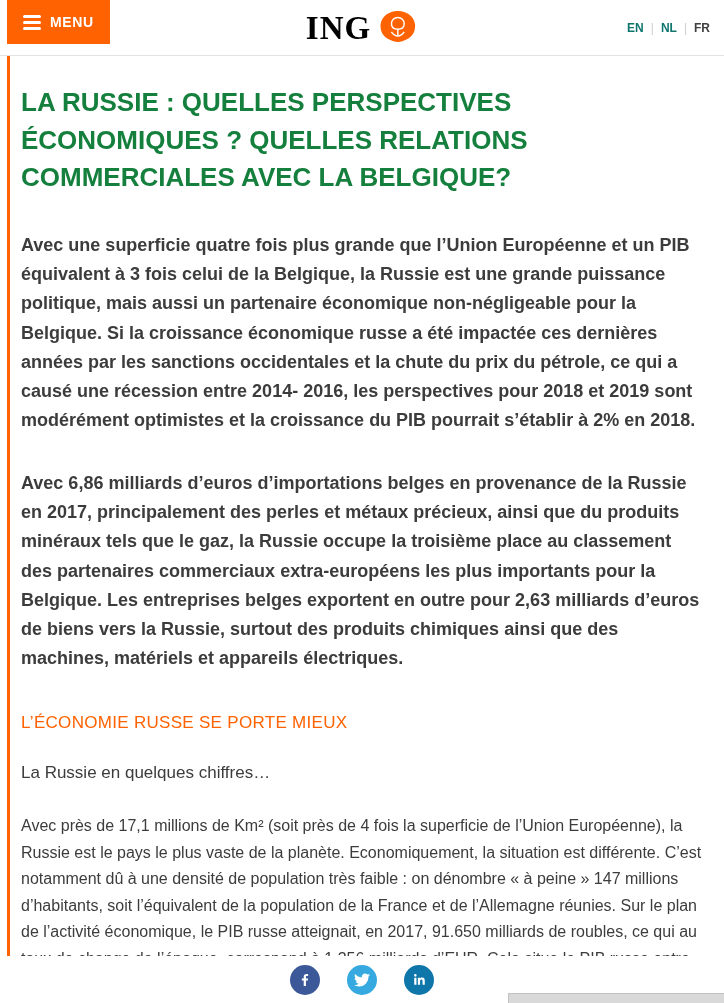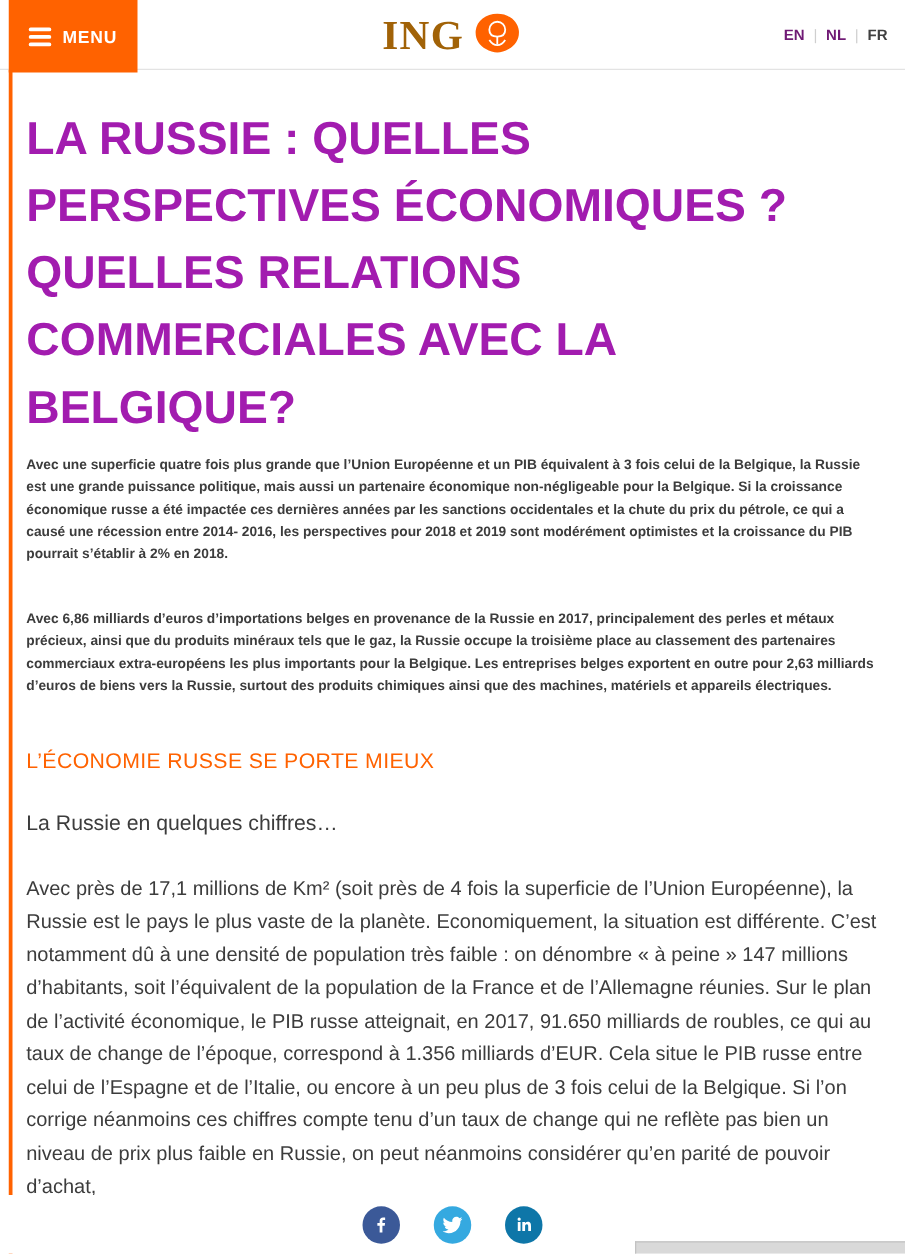--- a/index.html
+++ b/index.html
@@ -14,21 +14,21 @@
   
   .header {
     position: relative;
     height: 56px;
     background: #ffffff;
     border-bottom: 1px solid #e3e3e3;
   }
   .menu-button {
     position: absolute;
     left: 7px; top: 0;
-    height: 58px;
+    height: 44px;
     background: #ff6200;
     color: #ffffff;
     border: none;
     display: flex;
     align-items: center;
     gap: 9px;
     padding: 0 16px;
     font-family: "Liberation Sans", sans-serif;
     font-size: 14px;
     font-weight: bold;
@@ -45,56 +45,56 @@
     left: 50%; top: 10px;
     transform: translateX(-50%);
     display: flex; align-items: center; gap: 7px;
     text-decoration: none;
   }
   .logo-text {
     font-family: "Liberation Serif", serif;
     font-weight: bold;
     font-size: 33px;
     letter-spacing: 1px;
-    color: #a16207;
+    color: #000000;
     line-height: 1;
   }
   .langs {
     position: absolute;
     right: 14px; top: 21px;
     display: flex; align-items: center; gap: 7px;
     font-size: 12px;
     color: #8c8c8c;
   }
-  .langs a { color: #701a75; text-decoration: none; font-weight: bold; }
+  .langs a { color: #0f766e; text-decoration: none; font-weight: bold; }
   .langs a.active { color: #404040; }
   .lang-sep { color: #cfcfcf; font-weight: normal; }
 
   
   .accent-line {
     position: absolute;
     left: 7px; top: 56px;
     width: 3px; height: 947px;
     background: #ff6200;
   }
 
   
   .content {
     padding: 28px 20px 0 21px;
   }
   .article-title {
-    color: #a21caf;
-    font-size: 37px;
+    color: #15803d;
+    font-size: 26px;
     font-weight: bold;
     line-height: 1.45;
     text-transform: uppercase;
-    margin-bottom: 12px;
+    margin-bottom: 34px;
   }
   .intro-p {
-    font-size: 11px;
+    font-size: 18px;
     font-weight: bold;
     line-height: 1.62;
     color: #3c3c3c;
     margin-bottom: 34px;
   }
   .section-heading {
     color: #ff6200;
     font-size: 17px;
     font-weight: normal;
     letter-spacing: .3px;

